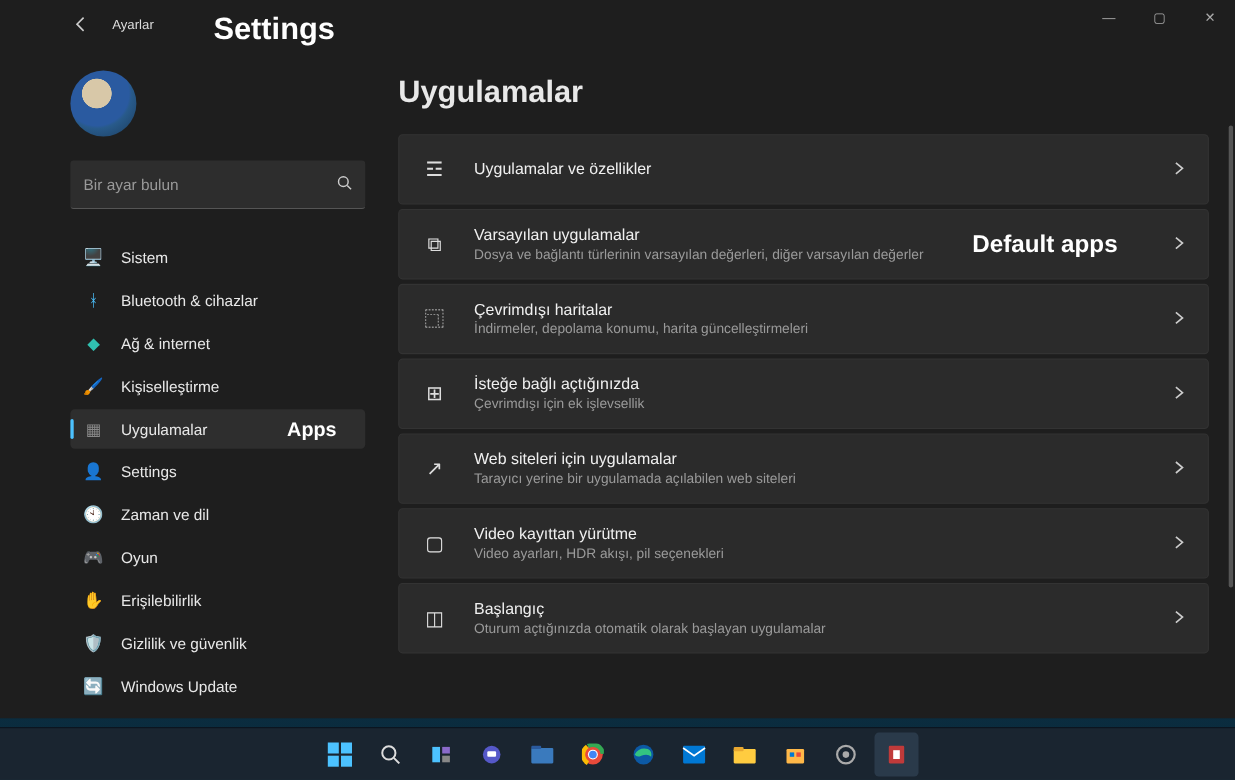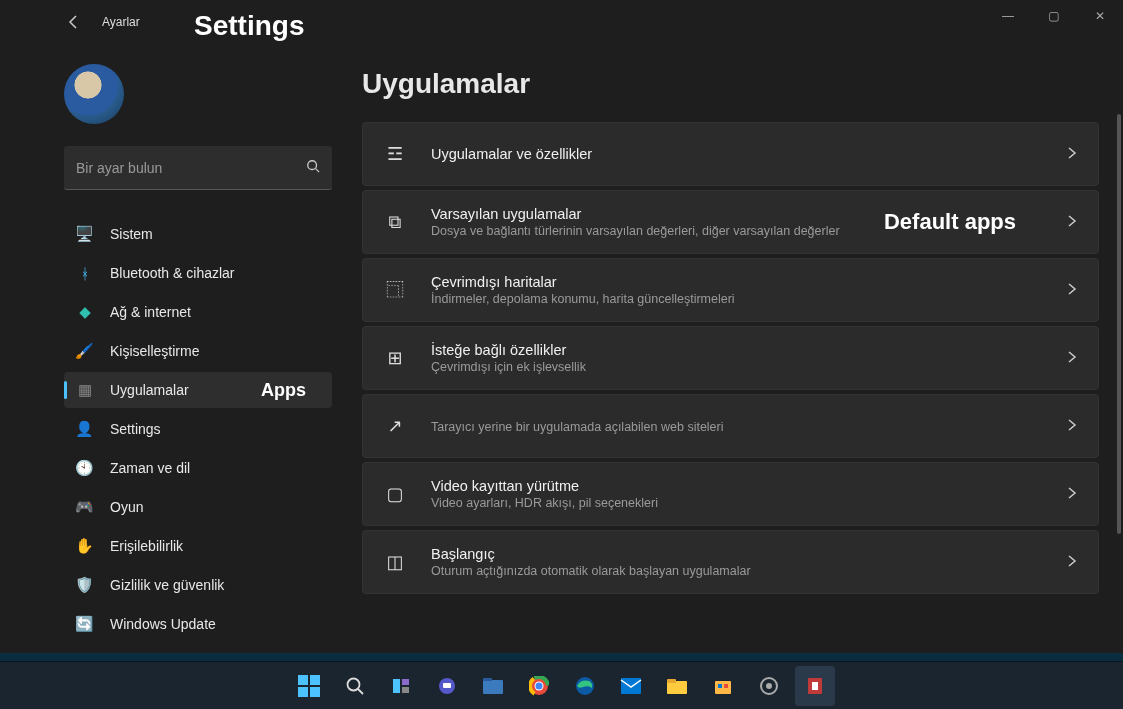--- a/index.html
+++ b/index.html
@@ -319,30 +319,31 @@
               <div class="card-title">Çevrimdışı haritalar</div>
               <div class="card-desc">İndirmeler, depolama konumu, harita güncelleştirmeleri</div>
             </div>
             <div class="card-chevron"><svg width="12" height="12" viewBox="0 0 12 12">
                 <path d="M3 1 L9 6 L3 11" stroke="#ccc" stroke-width="1.5" fill="none"></path>
               </svg></div>
           </div>
           <div class="card">
             <div class="card-icon">⊞</div>
             <div class="card-body">
-              <div class="card-title">İsteğe bağlı özellikler</div>
+              <div class="card-title">İsteğe bağlı açtığınızda</div>
               <div class="card-desc">Çevrimdışı için ek işlevsellik</div>
             </div>
             <div class="card-chevron"><svg width="12" height="12" viewBox="0 0 12 12">
                 <path d="M3 1 L9 6 L3 11" stroke="#ccc" stroke-width="1.5" fill="none"></path>
               </svg></div>
           </div>
           <div class="card">
             <div class="card-icon">↗</div>
             <div class="card-body">
+              <div class="card-title">Web siteleri için uygulamalar</div>
               <div class="card-desc">Tarayıcı yerine bir uygulamada açılabilen web siteleri</div>
             </div>
             <div class="card-chevron"><svg width="12" height="12" viewBox="0 0 12 12">
                 <path d="M3 1 L9 6 L3 11" stroke="#ccc" stroke-width="1.5" fill="none"></path>
               </svg></div>
           </div>
           <div class="card">
             <div class="card-icon">▢</div>
             <div class="card-body">
               <div class="card-title">Video kayıttan yürütme</div>

